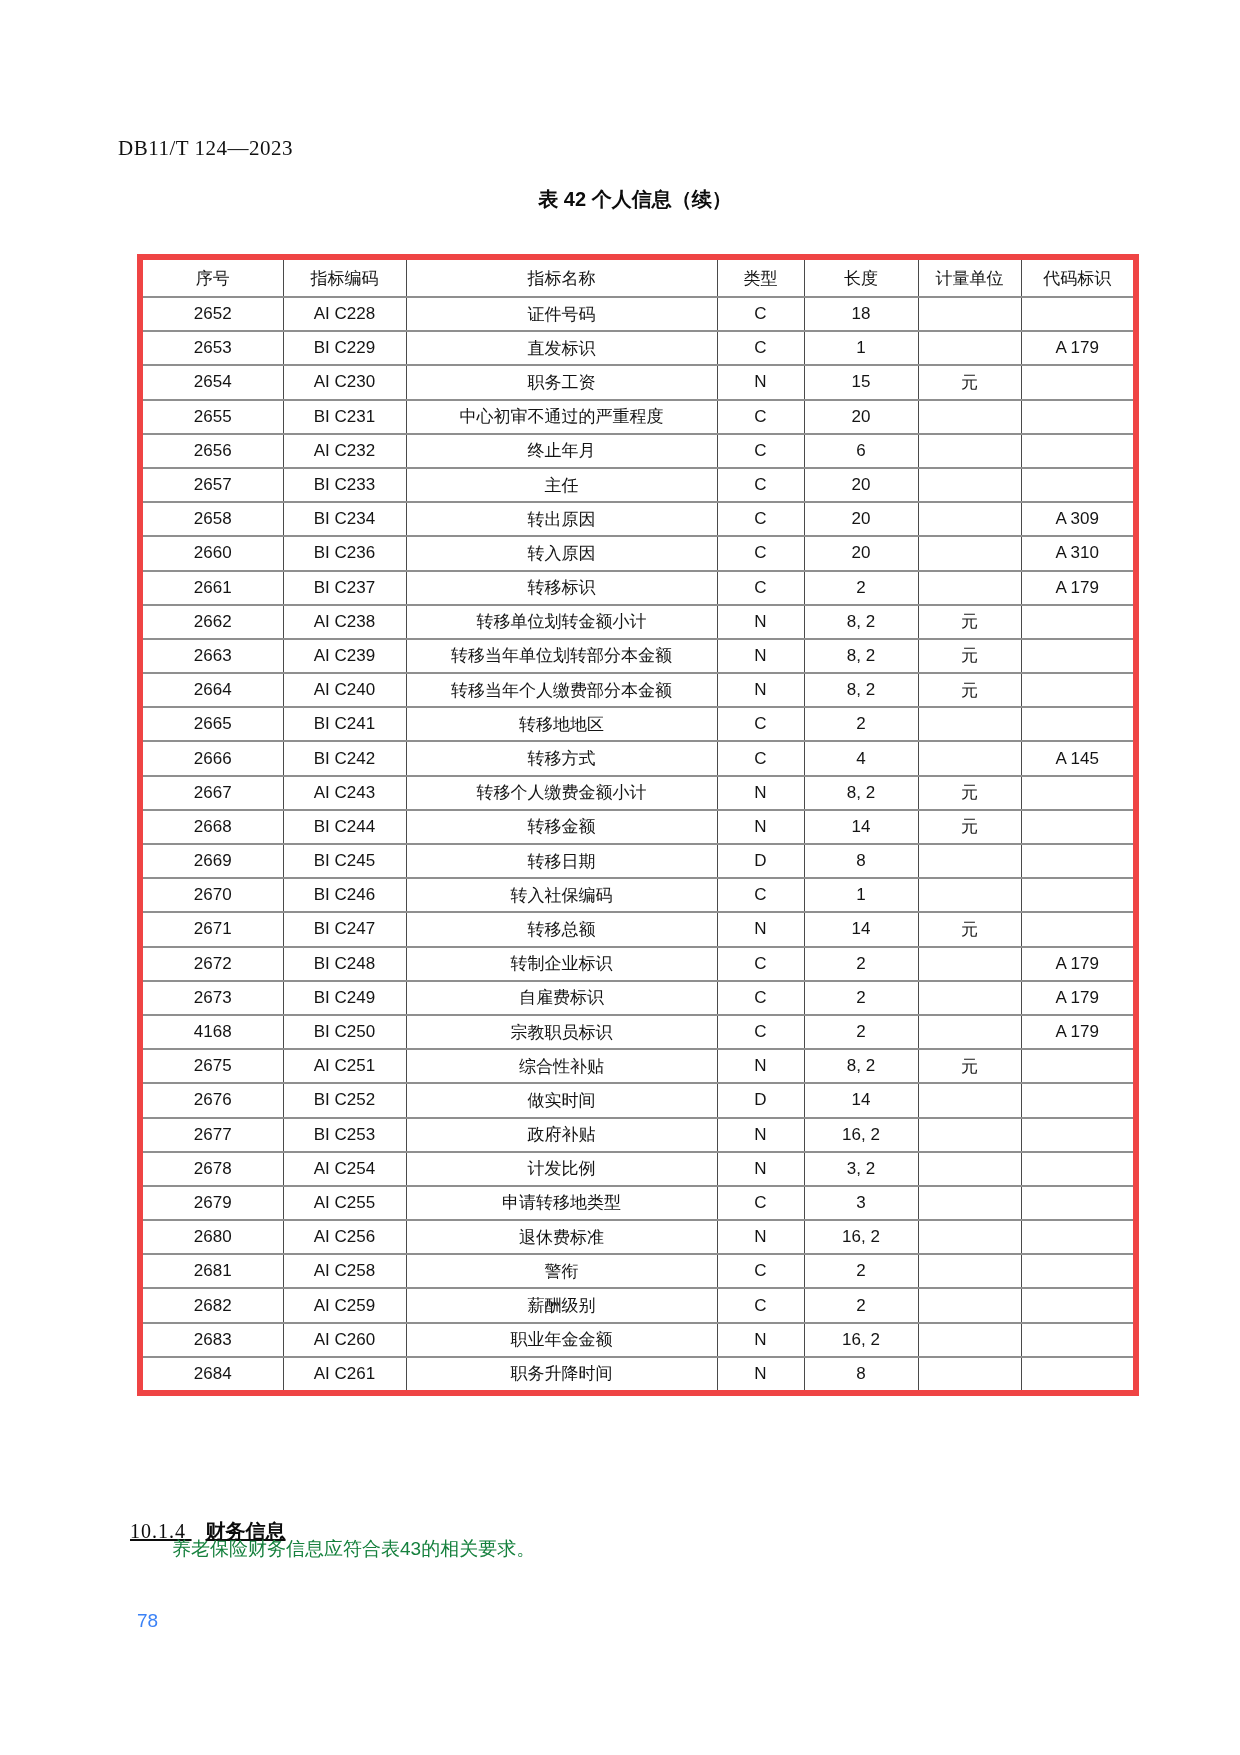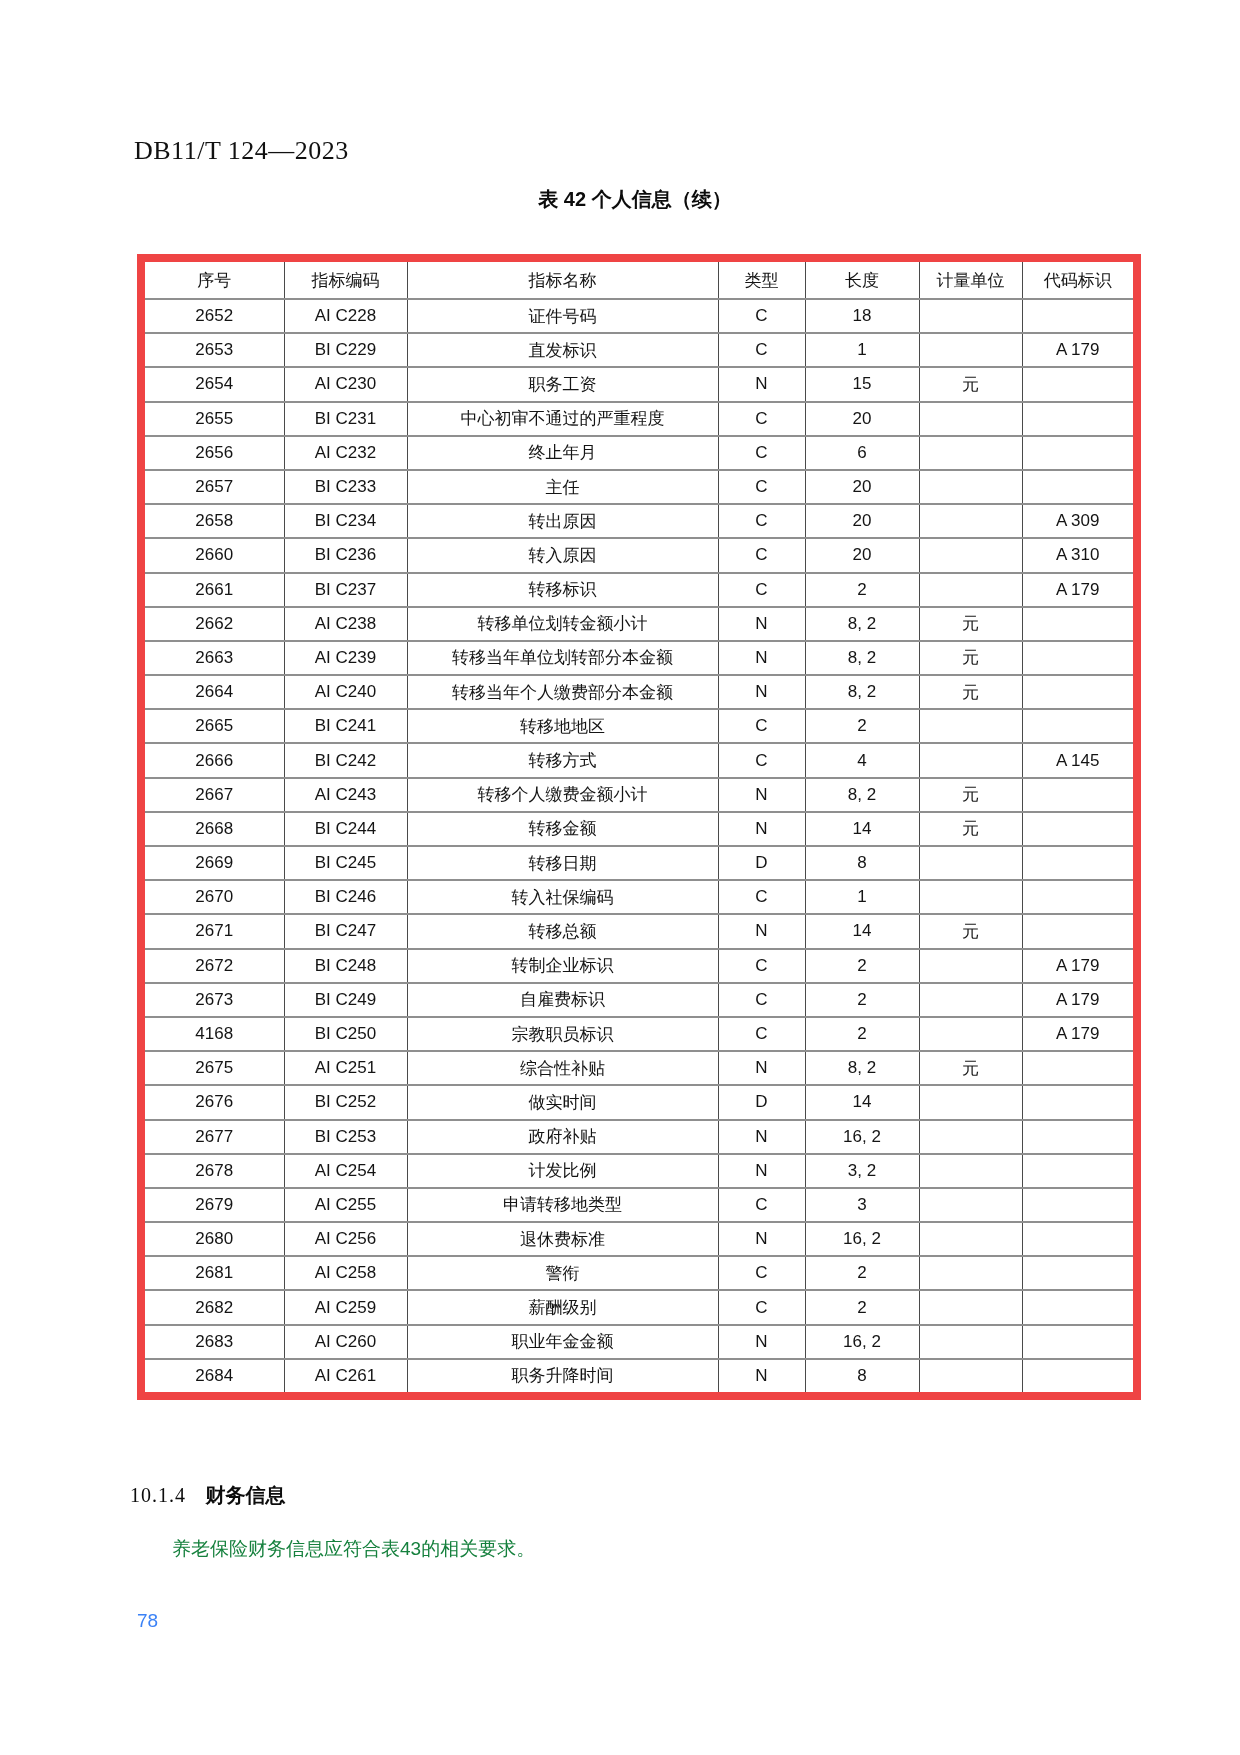--- a/index.html
+++ b/index.html
@@ -8,24 +8,24 @@
     width: 1240px;
     height: 1755px;
     margin: 0 auto;
     background: #ffffff;
     font-family: "Liberation Sans", sans-serif;
     color: #161616;
     overflow: hidden;
   }
   .doc-code {
     position: absolute;
-    left: 134px;
+    left: 118px;
     top: 136px;
     font-family: "Liberation Serif", serif;
-    font-size: 26px;
+    font-size: 21px;
     letter-spacing: 0.5px;
     color: #111;
   }
   .table-title {
     position: absolute;
     left: 137px;
     top: 186px;
     width: 996px;
     text-align: center;
     font-size: 20px;
@@ -47,29 +47,30 @@
     border-right: 1px solid #4a4a4a;
     border-top: 2px solid #8f8f8f;
     border-bottom: 2px solid #8f8f8f;
     text-align: center;
     vertical-align: middle;
     padding: 0;
     font-weight: normal;
     white-space: nowrap;
     overflow: hidden;
   }
-  table.std-table { border: 8px solid #ef4444; }
+  table.std-table { border: 6px solid #ef4444; }
   table.std-table thead th { height: 36px; font-size: 17px; }
   table.std-table tbody td { height: 32.2px; }
   .section-heading {
     position: absolute;
     left: 130px;
-    top: 1482px;
+    top: 1518px;
     font-size: 20px;
     color: #0c0c0c;
+    text-decoration: underline;
   }
   .section-heading .sec-no {
     font-family: "Liberation Serif", serif;
     letter-spacing: 1px;
   }
   .section-heading .sec-title {
     font-weight: bold;
     margin-left: 14px;
   }
   .body-paragraph {

